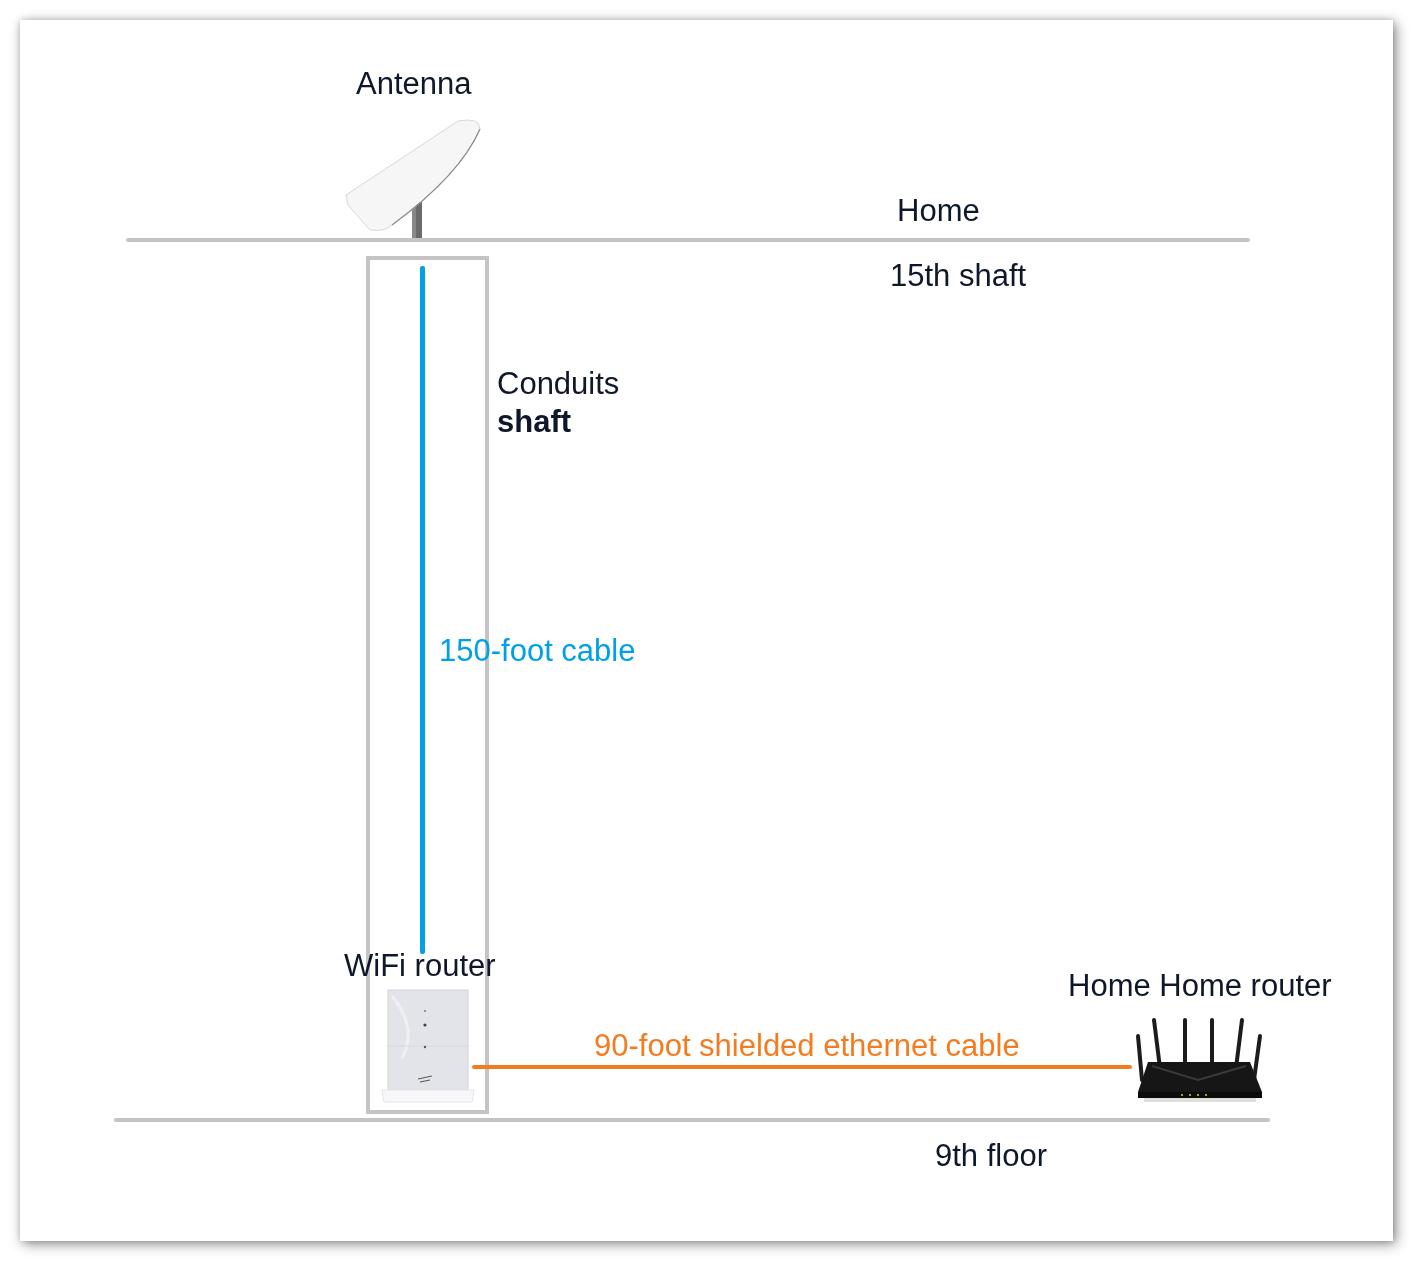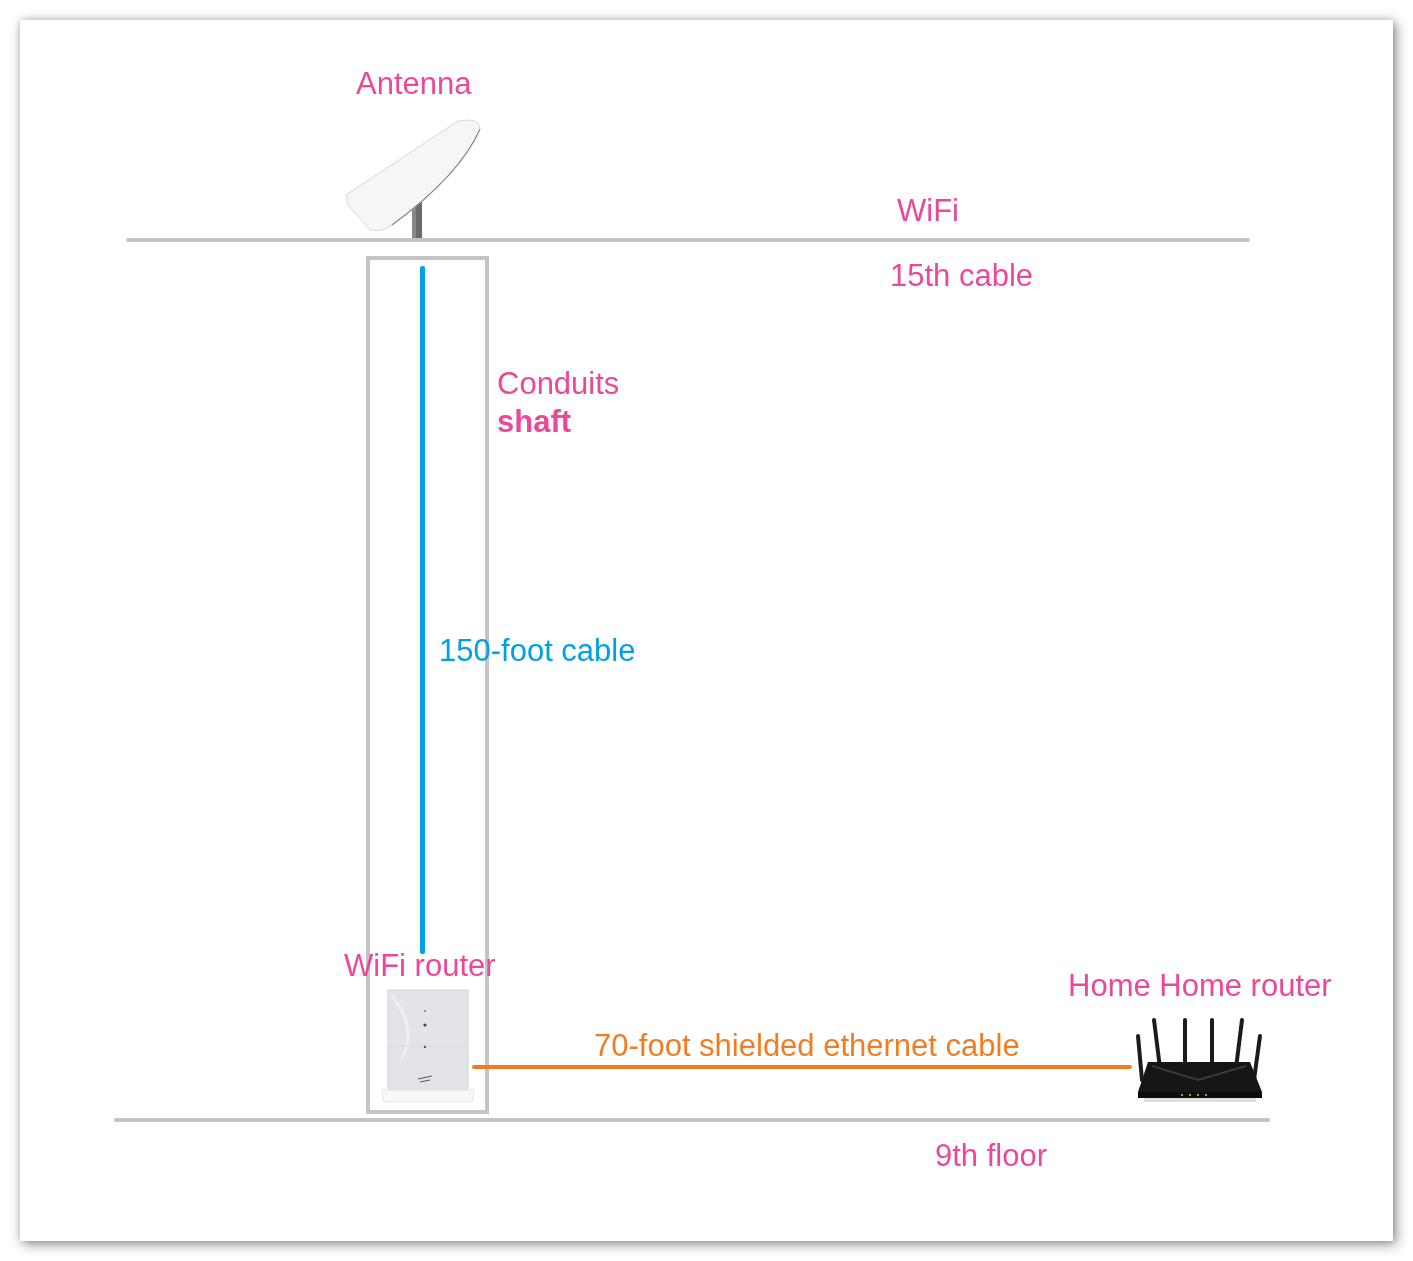--- a/index.html
+++ b/index.html
@@ -3,21 +3,21 @@
 <meta charset="utf-8">
 <style>
   html, body { margin: 0; padding: 0; background: #ffffff; }
   body { width: 1413px; height: 1261px; position: relative; overflow: hidden;
          font-family: "Liberation Sans", sans-serif; }
   .canvas {
     position: absolute; left: 20px; top: 20px; width: 1373px; height: 1221px;
     background: #ffffff;
     box-shadow: 3px 3px 12px rgba(0,0,0,0.45), 0 0 6px rgba(0,0,0,0.15);
   }
-  .label { position: absolute; font-size: 31px; color: #ec4899; white-space: nowrap; line-height: 1.15; }
+  .label { position: absolute; font-size: 31px; color: #0f172a; white-space: nowrap; line-height: 1.15; }
   .label.blue { color: #00a0e6; }
   .label.orange { color: #f47c20; }
   .hline { position: absolute; height: 4px; background: #c4c4c4; border-radius: 2px; }
   .shaft { position: absolute; border: 4px solid #c4c4c4; box-sizing: border-box; }
   .vcable { position: absolute; width: 5px; background: #00a0e6; border-radius: 2px; }
   .hcable { position: absolute; height: 4px; background: #f47c20; border-radius: 2px; }
   svg { position: absolute; overflow: visible; }
 </style>
 </head>
 <body>
@@ -27,22 +27,22 @@
 <div class="label" style="left:356px; top:66px;">Antenna</div>
 
 <svg style="left:340px; top:115px;" width="150" height="130">
   <rect x="72" y="70" width="10" height="55" fill="#6b6b6b"></rect>
   <rect x="72" y="70" width="4" height="55" fill="#888"></rect>
   <path d="M6 80 L118 6 Q140 2 140 14 Q120 60 52 110 Q45 117 30 115 L8 90 Z" fill="#f6f6f6" stroke="#d8d8d8" stroke-width="1"></path>
   <path d="M52 110 Q120 60 140 14" fill="none" stroke="#8a8a8a" stroke-width="1.2"></path>
 </svg>
 
 <div class="hline" style="left:126px; top:238px; width:1124px;"></div>
-<div class="label" style="left:897px; top:193px;">WiFi</div>
-<div class="label" style="left:890px; top:258px;">15th cable</div>
+<div class="label" style="left:897px; top:193px;">Home</div>
+<div class="label" style="left:890px; top:258px;">15th shaft</div>
 
 <div class="shaft" style="left:366px; top:256px; width:123px; height:858px;"></div>
 <div class="label" style="left:497px; top:366px;">Conduits</div>
 <div class="label" style="left:497px; top:404px;font-weight:bold;">shaft</div>
 
 <div class="vcable" style="left:420px; top:266px; height:688px;"></div>
 <div class="label blue" style="left:439px; top:633px;">150-foot cable</div>
 
 <div class="label" style="left:344px; top:948px;">WiFi router</div>
 <svg style="left:380px; top:988px;" width="95" height="118">
@@ -50,21 +50,21 @@
   <path d="M12 8 Q38 40 22 70" fill="none" stroke="#f0f0f4" stroke-width="3"></path>
   <line x1="8" y1="58" x2="88" y2="58" stroke="#d8d8e0" stroke-width="1"></line>
   <circle cx="45" cy="23" r="1" fill="#777"></circle>
   <circle cx="45" cy="37" r="1.6" fill="#444"></circle>
   <circle cx="45" cy="59" r="1.2" fill="#555"></circle>
   <path d="M38 91 L52 88 M40 94 L50 92" stroke="#555" stroke-width="1"></path>
   <path d="M2 102 L94 102 L92 114 L4 114 Z" fill="#f7f7fa" stroke="#e4e4ea" stroke-width="1"></path>
 </svg>
 
 <div class="hcable" style="left:472px; top:1065px; width:660px;"></div>
-<div class="label orange" style="left:594px; top:1028px;">70-foot shielded ethernet cable</div>
+<div class="label orange" style="left:594px; top:1028px;">90-foot shielded ethernet cable</div>
 
 <div class="label" style="left:1068px; top:968px;">Home Home router</div>
 <svg style="left:1130px; top:1018px;" width="140" height="92">
   <g stroke="#1c1c1c" stroke-width="4" stroke-linecap="round">
     <line x1="8" y1="18" x2="12" y2="62"></line>
     <line x1="24" y1="2" x2="30" y2="50"></line>
     <line x1="55" y1="2" x2="55" y2="48"></line>
     <line x1="82" y1="2" x2="82" y2="48"></line>
     <line x1="112" y1="2" x2="106" y2="50"></line>
     <line x1="130" y1="18" x2="124" y2="62"></line>

